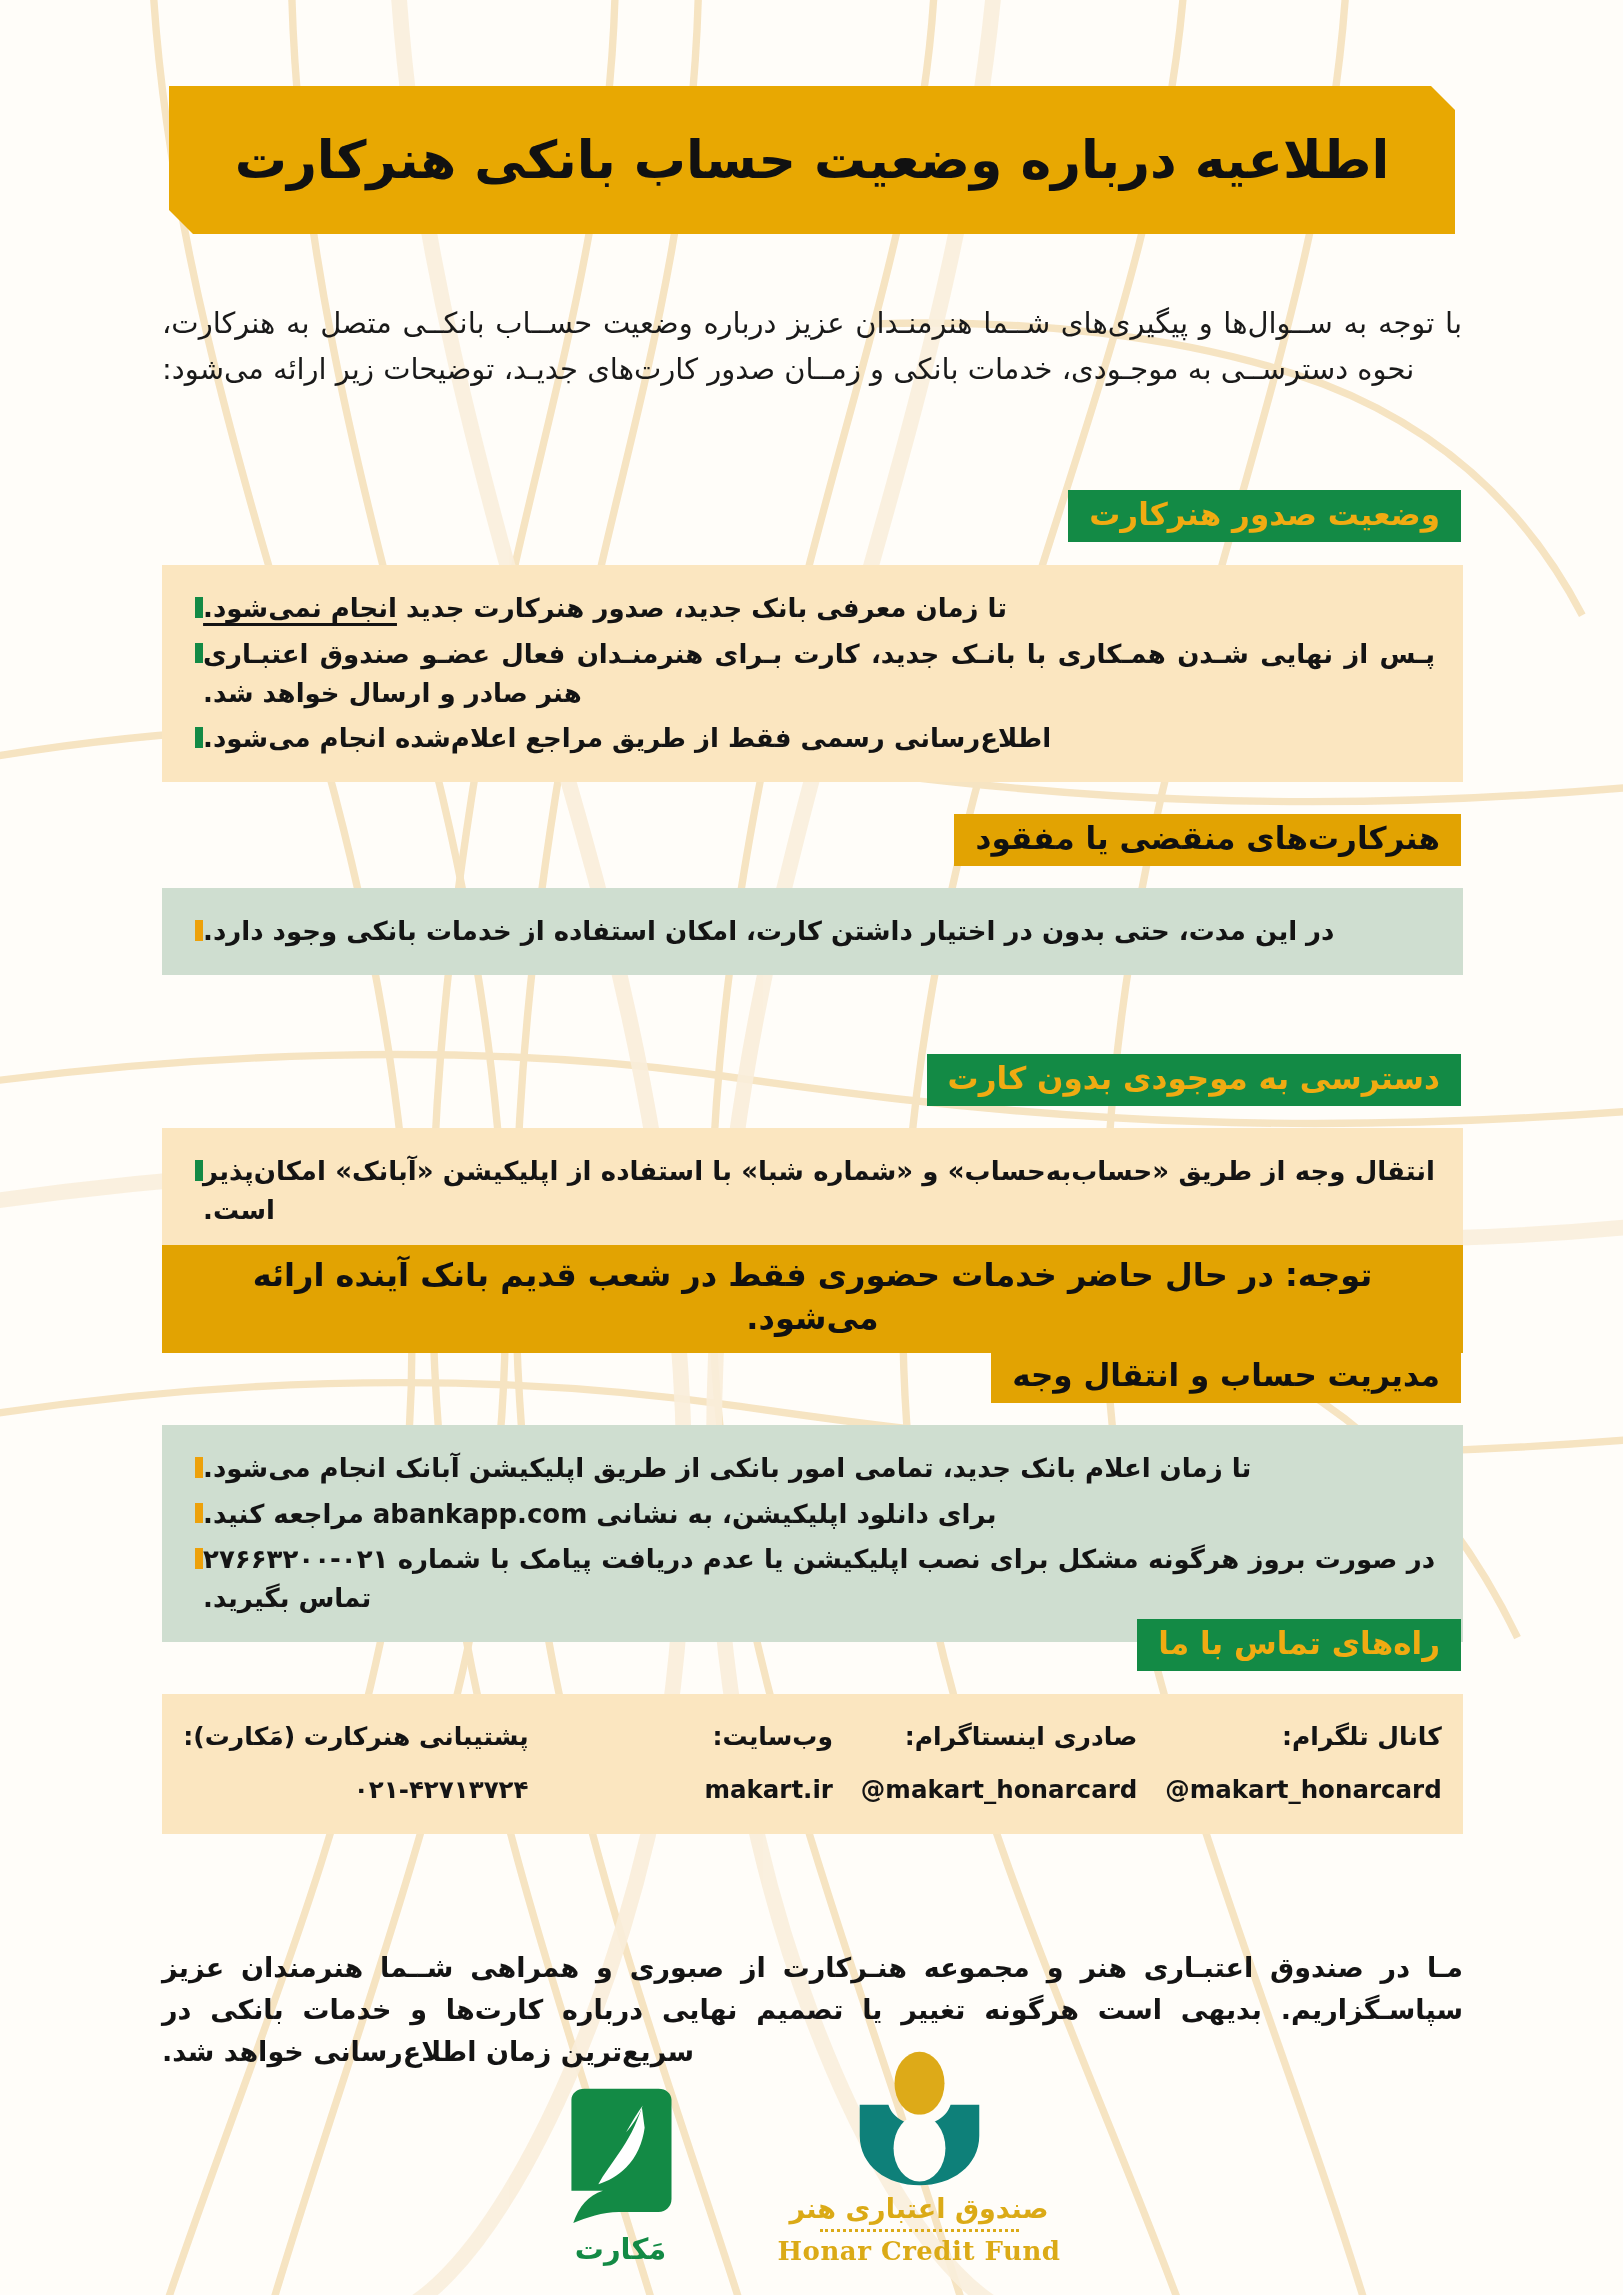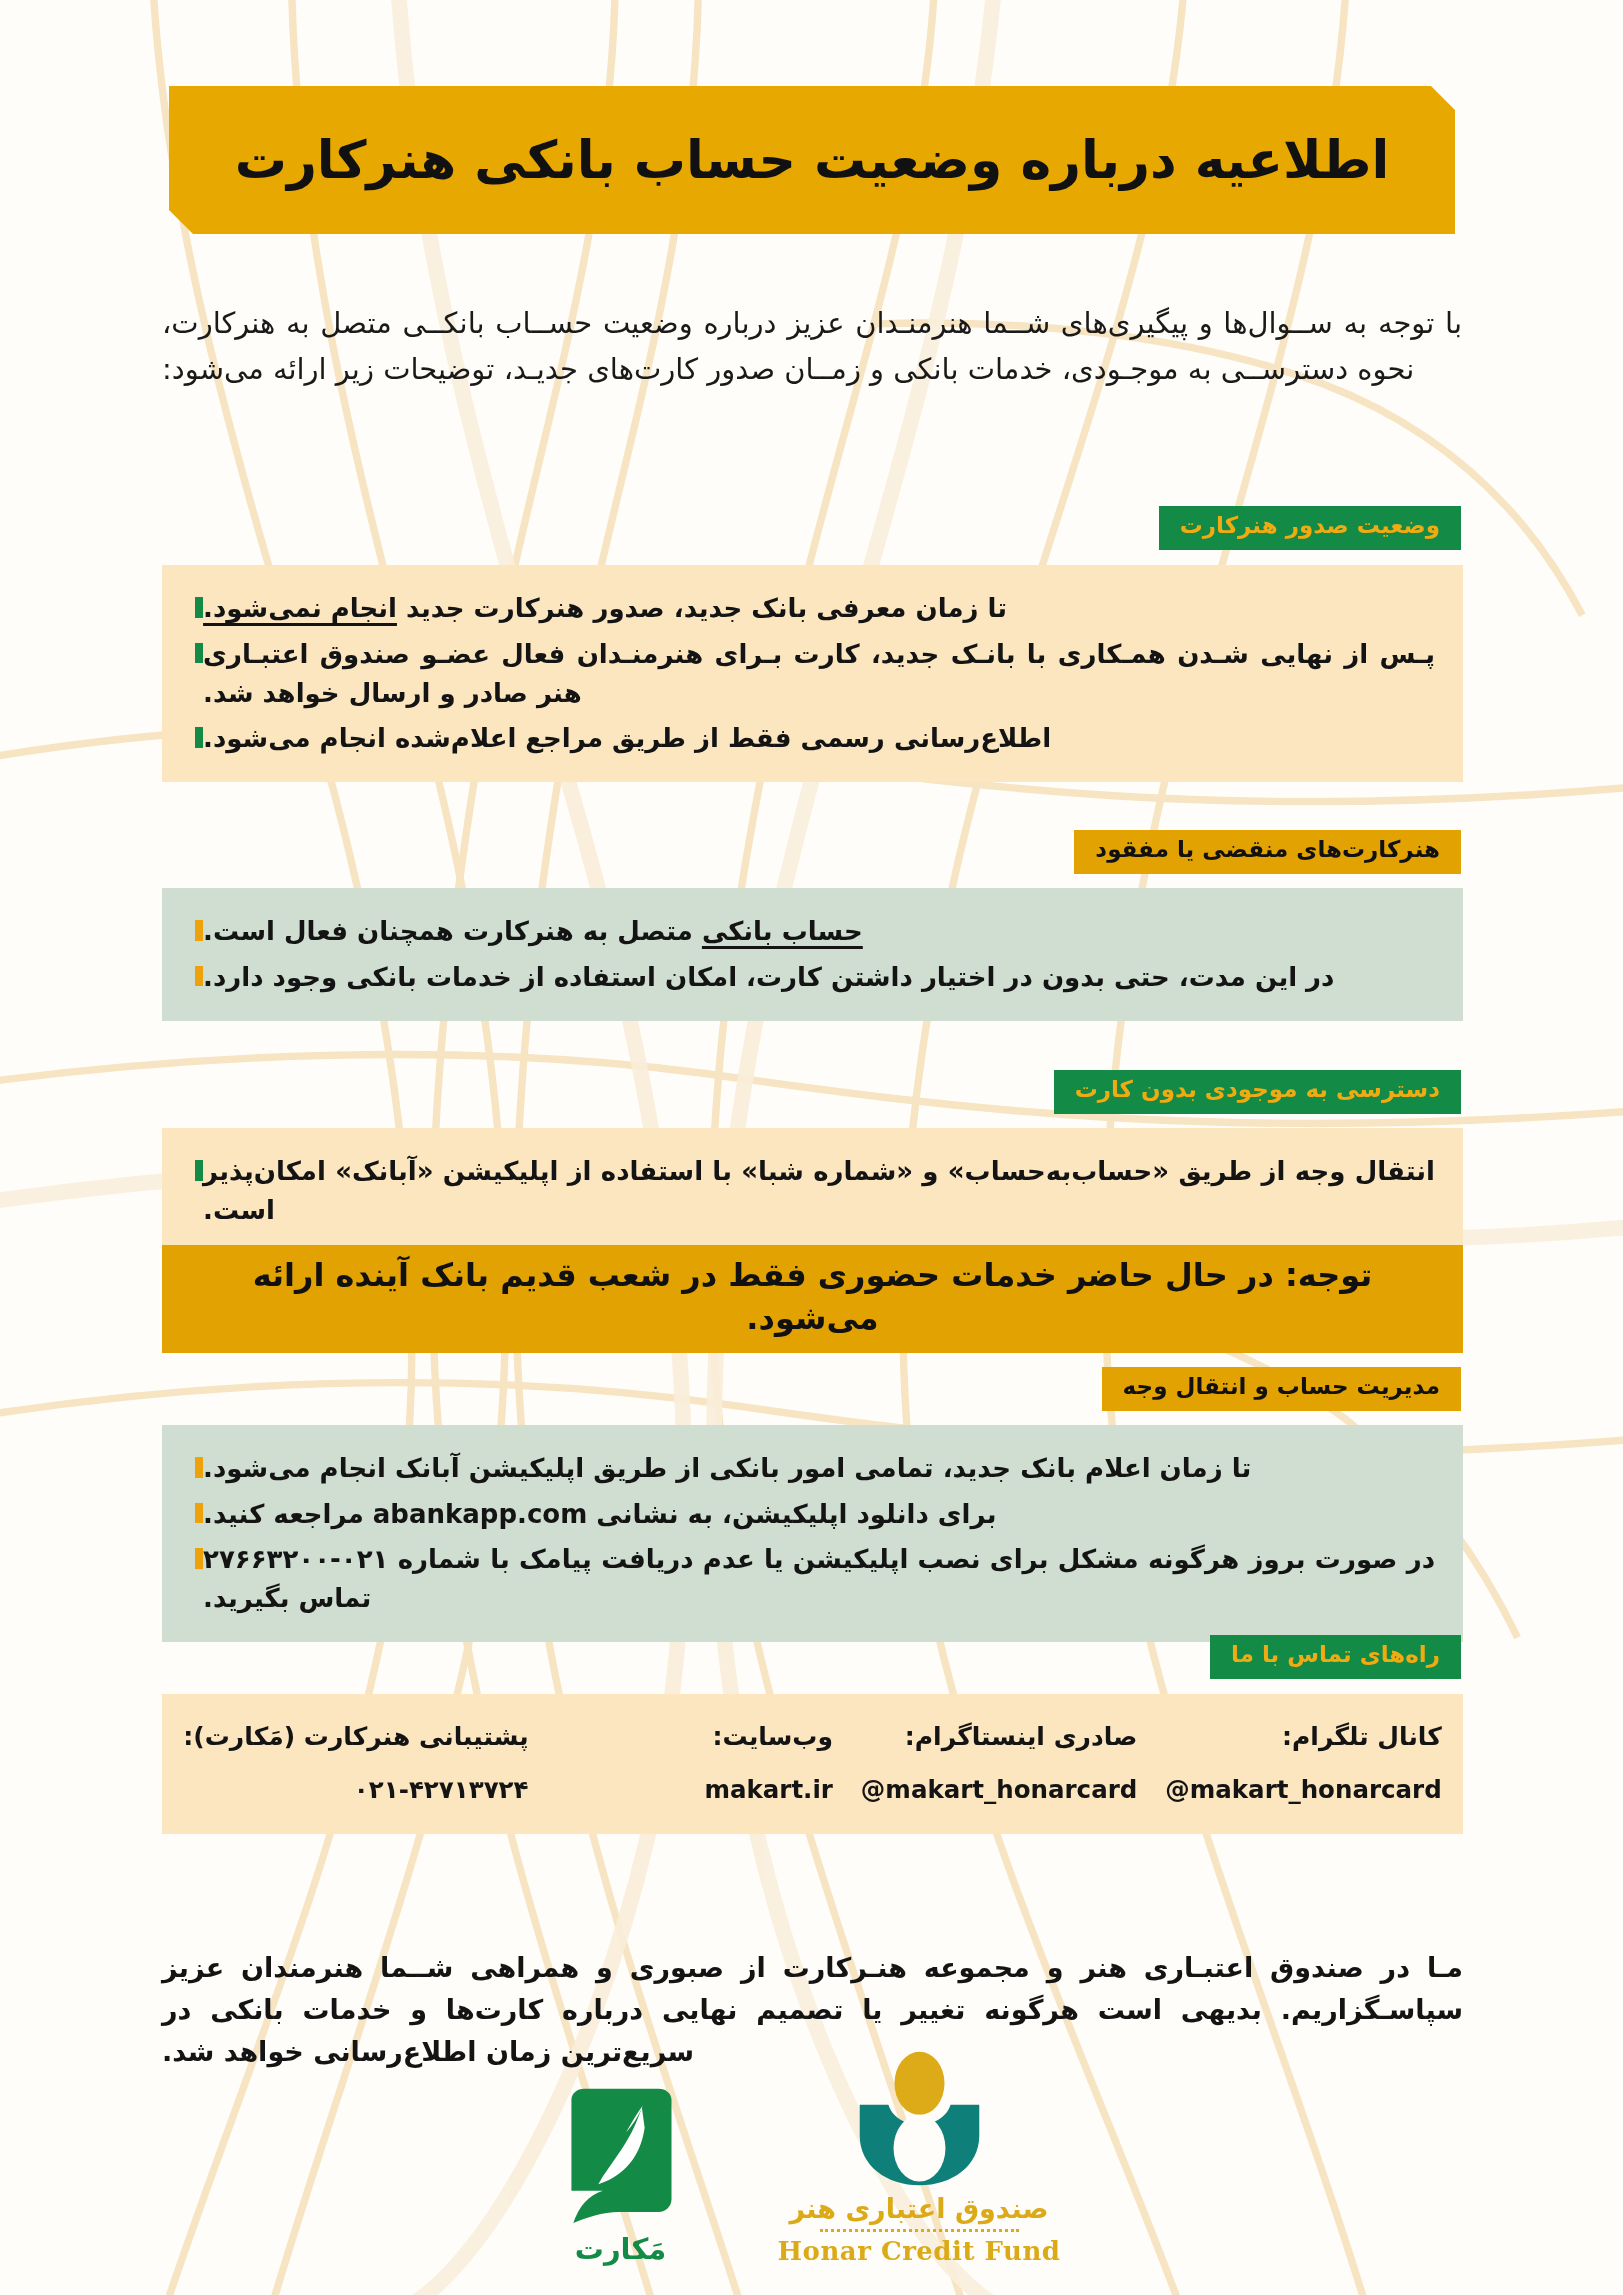--- a/index.html
+++ b/index.html
@@ -79,25 +79,24 @@
     direction: rtl;
   }
 
   
   .sec-head {
     position: absolute;
     display: inline-flex;
     align-items: center;
     justify-content: center;
     padding: 7.4px 21px 11px 21px;
-    font-size: 23px;
+    font-size: 31px;
     font-weight: bold;
     line-height: 1.1;
     white-space: nowrap;
-    margin-top: 16px;
   }
   .sec-head.green  { background: #138a45; color: #f0ab12; }
   .sec-head.gold   { background: #e2a302; color: #111111; }
 
   
   .panel {
     position: absolute;
     left: 162px;
     width: 1301px;
     padding: 17.6px 28px 17.6px 23px;
@@ -286,24 +285,20 @@
         <span class="bullet-mark green"></span>
         <span class="bullet-text">اطلاع‌رسانی رسمی فقط از طریق مراجع اعلام‌شده انجام می‌شود.</span>
       </div>
     </div>
 
     <div class="sec-head gold" style="top:814px; right:162px;">هنرکارت‌های منقضی یا مفقود</div>
 
     <div class="panel sage" style="top:888px;">
       <div class="bullet-row">
         <span class="bullet-mark gold"></span>
-        <span class="bullet-text"><span class="ul">حساب بانکی</span><span> متصل به هنرکارت همچنان فعال است.</span></span>
-      </div>
-      <div class="bullet-row">
-        <span class="bullet-mark gold"></span>
         <span class="bullet-text">در این مدت، حتی بدون در اختیار داشتن کارت، امکان استفاده از خدمات بانکی وجود دارد.</span>
       </div>
     </div>
 
     <div class="sec-head green" style="top:1054px; right:162px;">دسترسی به موجودی بدون کارت</div>
 
     <div class="panel cream" style="top:1128px;">
       <div class="bullet-row">
         <span class="bullet-mark green"></span>
         <span class="bullet-text">انتقال وجه از طریق «حساب‌به‌حساب» و «شماره شبا» با استفاده از اپلیکیشن «آبانک» امکان‌پذیر است.</span>

